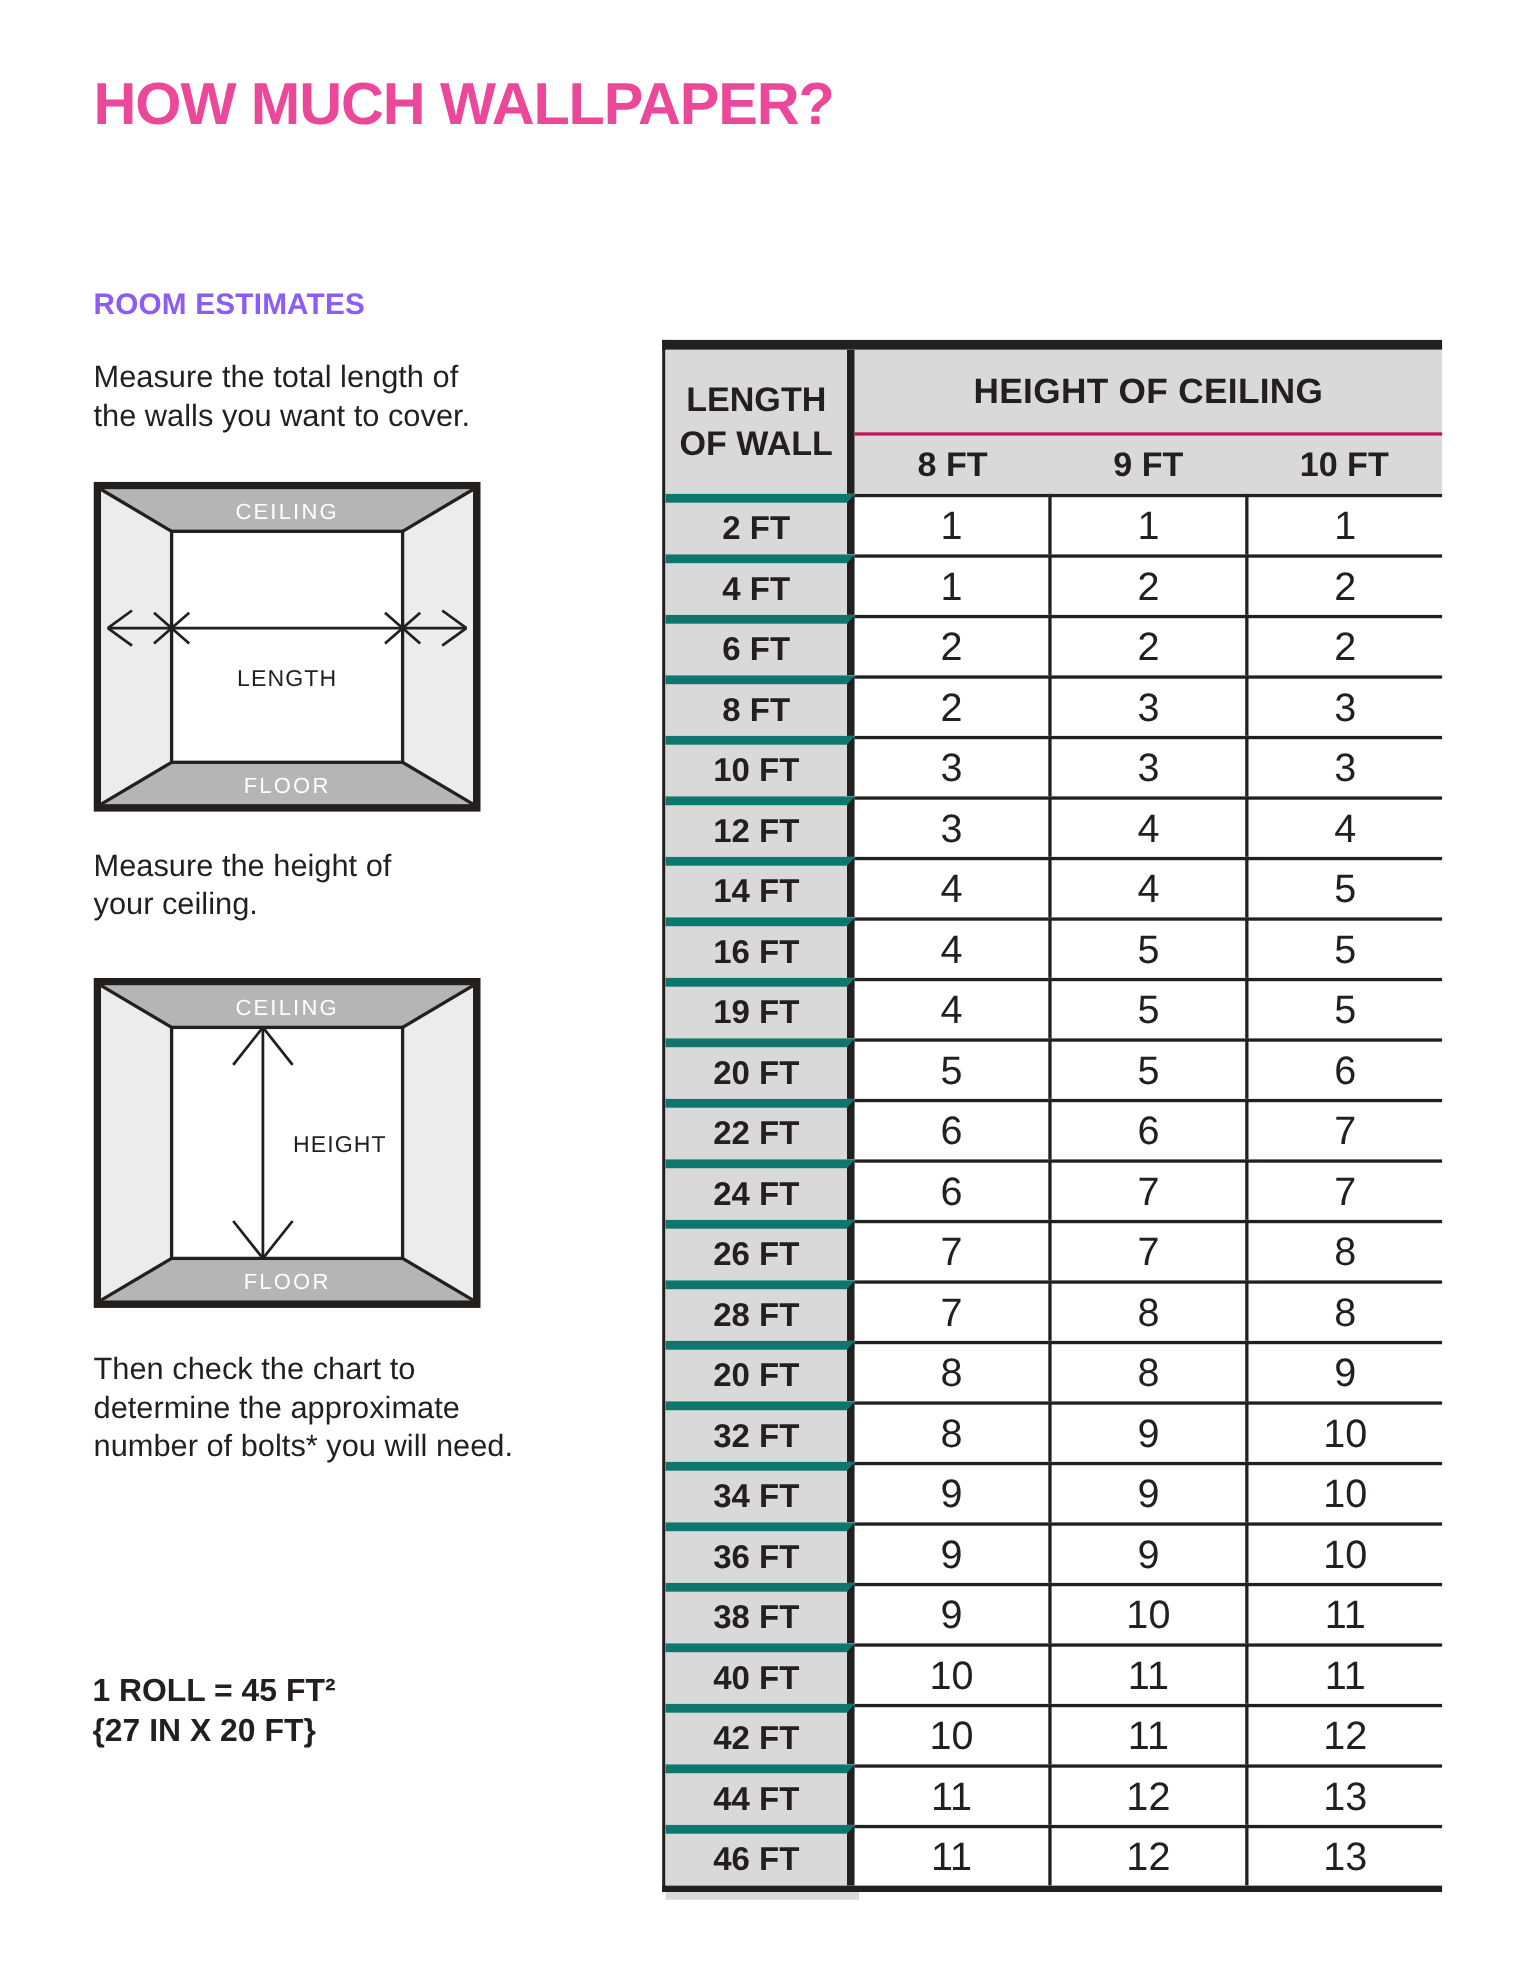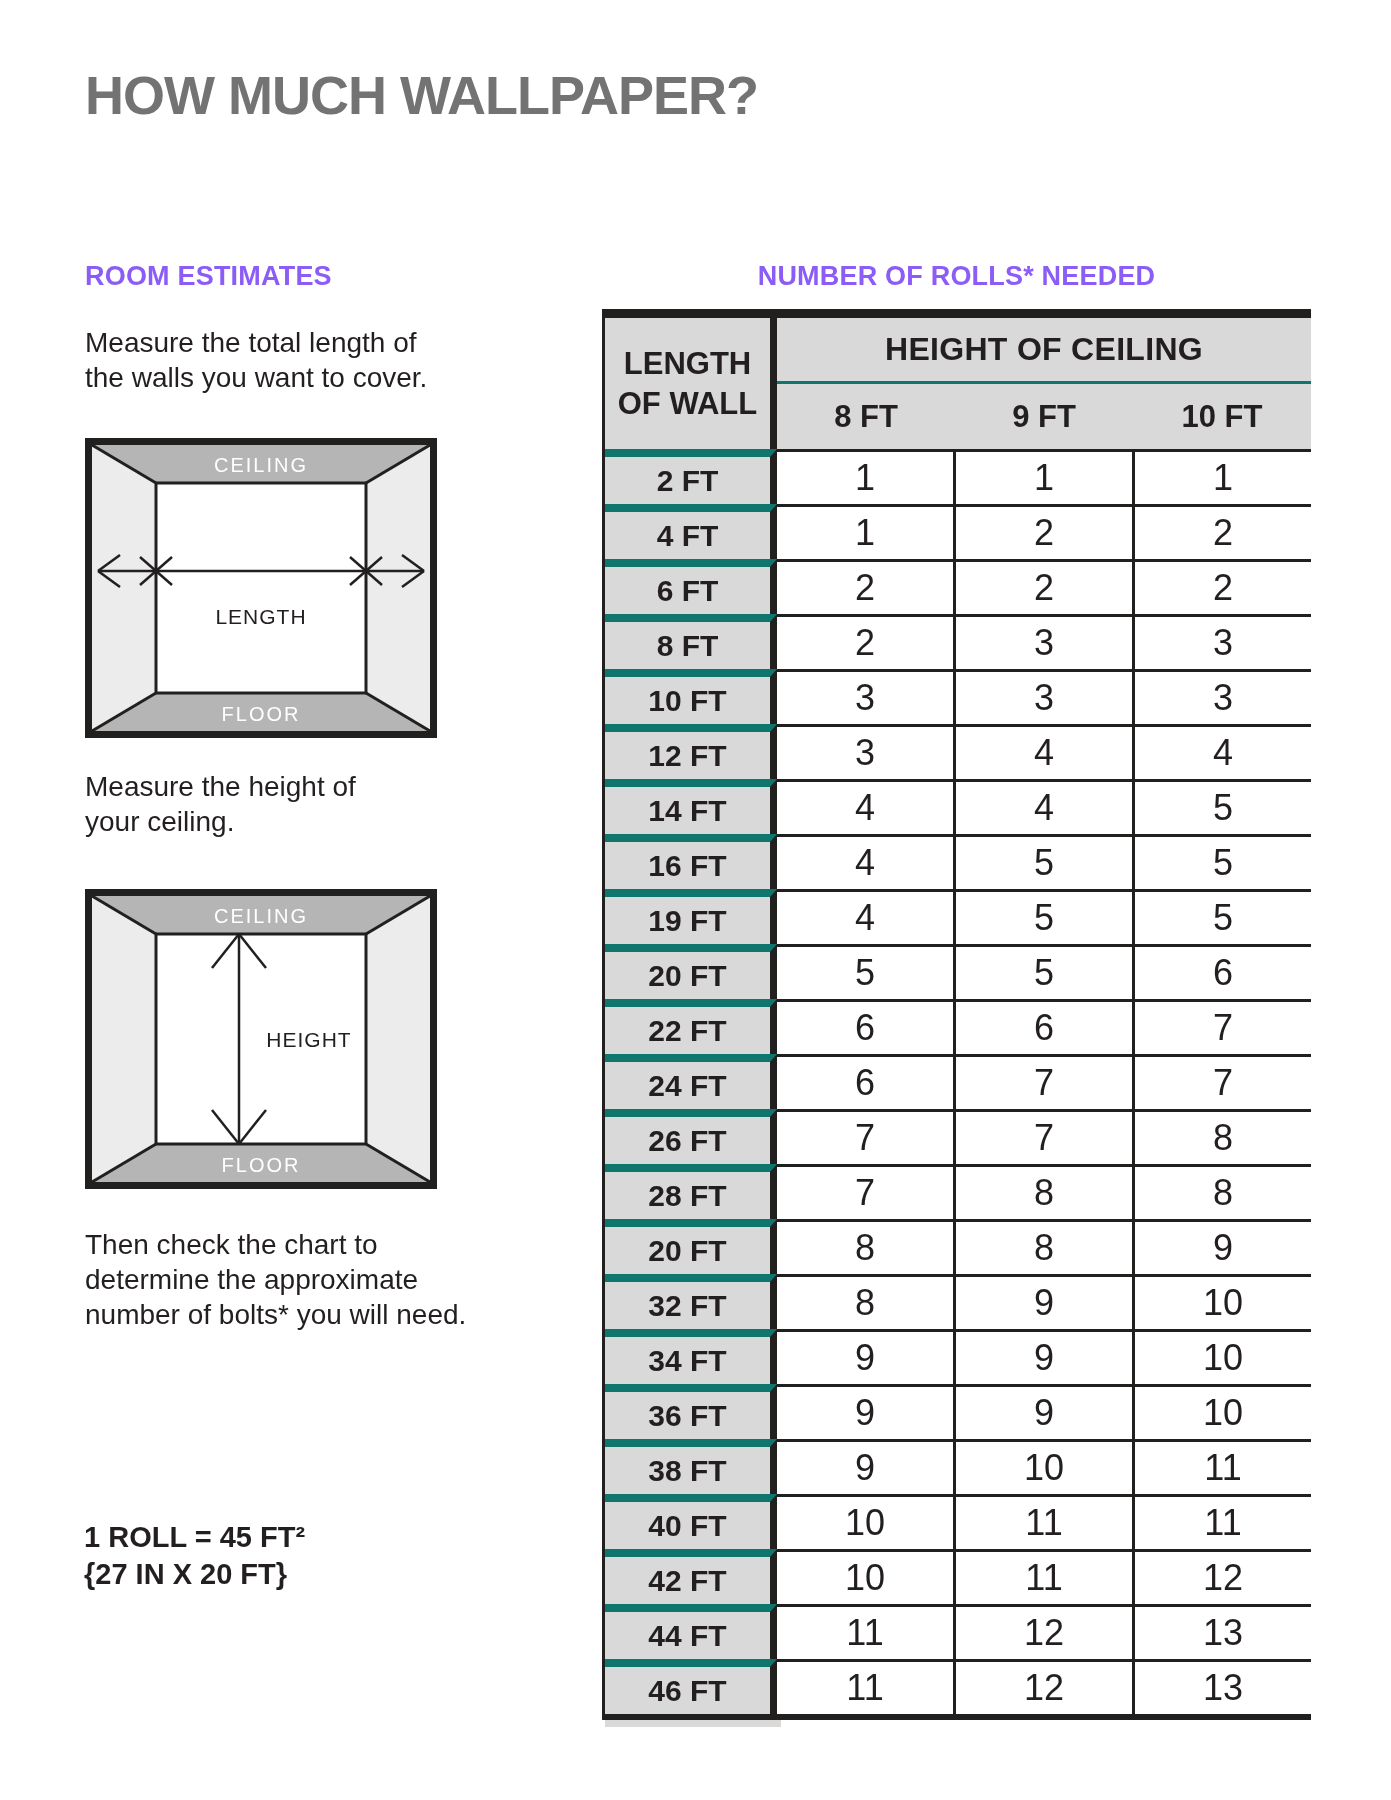--- a/index.html
+++ b/index.html
@@ -3,21 +3,21 @@
 <meta charset="utf-8">
 <style>
   * { margin:0; padding:0; box-sizing:border-box; }
   html, body { background:#ffffff; }
   .page {
     position:relative; width:1391px; height:1800px; background:#fff;
     font-family:"Liberation Sans", sans-serif; color:#231f20; overflow:hidden;
   }
   .title {
     position:absolute; left:85px; top:64px; font-size:54px; font-weight:bold;
-    letter-spacing:-1px; color:#737373; white-space:nowrap;
+    letter-spacing:-1px; color:#ec4899; white-space:nowrap;
   }
   .section-heading {
     position:absolute; font-size:27px; font-weight:bold; color:#8b5cf6;
     letter-spacing:0.2px; white-space:nowrap;
   }
   .heading-left { left:85px; top:261px; }
   .heading-right { left:602px; top:261px; width:709px; text-align:center; }
   .step { position:absolute; left:85px; font-size:28px; line-height:35px; color:#231f20; }
   .step1 { top:325px; }
   .step2 { top:769px; }
@@ -36,22 +36,22 @@
     border-bottom:6px solid #221f1f; background:#fff;
   }
   .t-header { display:flex; height:131px; }
   .t-rowhead-cell {
     width:172px; background:#d9d9d9; border-right:7px solid #221f1f;
     display:flex; flex-direction:column; justify-content:center; align-items:center;
     font-weight:bold; font-size:31px; line-height:40px;
   }
   .t-head-right { flex:1; background:#d9d9d9; display:flex; flex-direction:column; }
   .t-span-header {
-    height:66px; display:flex; align-items:center; justify-content:center;
-    font-weight:bold; font-size:32px; border-bottom:3px solid #0f766e; letter-spacing:0.3px;
+    height:78px; display:flex; align-items:center; justify-content:center;
+    font-weight:bold; font-size:32px; border-bottom:3px solid #be185d; letter-spacing:0.3px;
   }
   .t-sub-headers { flex:1; display:flex; }
   .t-sub-headers .t-sub {
     flex:1; display:flex; align-items:center; justify-content:center;
     font-weight:bold; font-size:31px;
   }
   .t-row { display:flex; height:55px; }
   .t-label-cell {
     width:172px; background:#d9d9d9; border-right:7px solid #221f1f;
     border-top:8px solid #0f766e; display:flex; align-items:center; justify-content:center;
@@ -69,21 +69,20 @@
   .measure-label { fill:#231f20; font-size:21px; letter-spacing:1px; }
 </style>
 </head>
 <body>
 
 <div class="page">
 
   <div class="title">HOW MUCH WALLPAPER?</div>
 
   <div class="section-heading heading-left">ROOM ESTIMATES</div>
-  <div class="section-heading heading-right">NUMBER OF ROLLS* NEEDED</div>
 
   <div class="step step1">
     <div>Measure the total length of</div>
     <div>the walls you want to cover.</div>
   </div>
 
   <svg class="diagram d1" viewBox="0 0 352 300">
     <rect x="3.5" y="3.5" width="345" height="293" fill="#ffffff" stroke="#221f1f" stroke-width="7"></rect>
     <polygon points="7,7 345,7 281,45 71,45" fill="#b5b5b5"></polygon>
     <polygon points="7,293 71,255 281,255 345,293" fill="#b5b5b5"></polygon>

